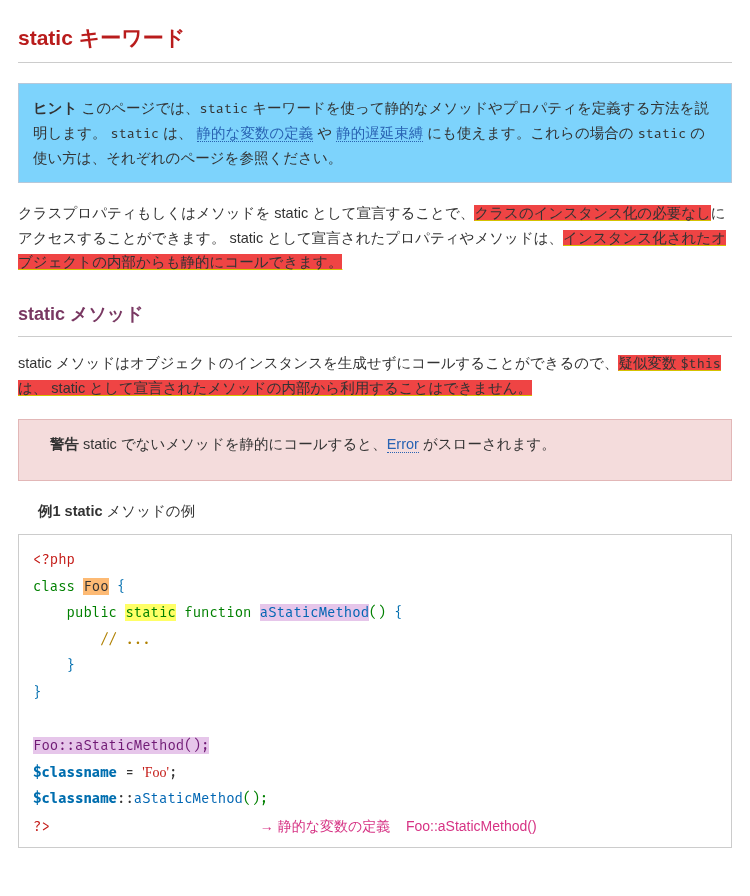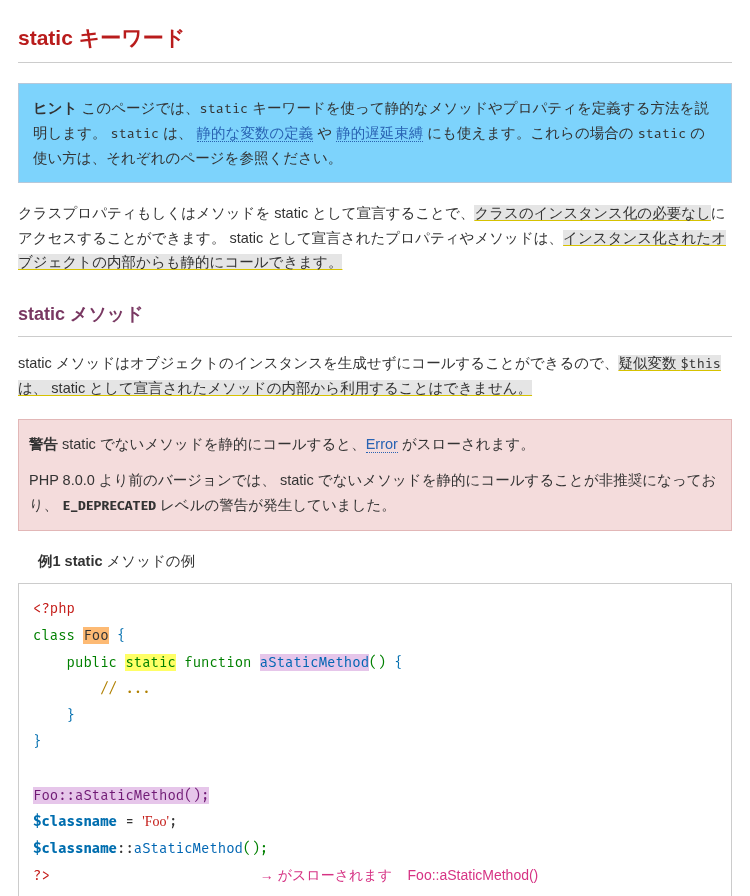--- a/index.html
+++ b/index.html
@@ -35,29 +35,29 @@
     padding: 12px 14px;
     margin-bottom: 18px;
     color: #333;
   }
   .tip .lead {
     font-weight: 700;
   }
   .warn {
     background: #f4dcdc;
     border: 1px solid #e2b7b7;
-    padding: 12px 10px;
+    padding: 12px 31px;
     margin: 18px 0;
     color: #333;
   }
   .warn .lead {
     font-weight: 700;
   }
   ins.hl {
-    background: #e5e5e5;
+    background: #ef4444;
     text-decoration: underline;
     text-decoration-color: #d6c200;
     text-underline-offset: 2px;
   }
   a.doclink {
     color: #2963b3;
     text-decoration: none;
     border-bottom: 1px dotted #2963b3;
   }
   code.inline, span.mono {
@@ -115,32 +115,29 @@
 <h3 class="sect">static メソッド</h3>
 
 <p>
   <span>static メソッドはオブジェクトのインスタンスを生成せずにコールすることができるので、</span><ins class="hl"><span>疑似変数 </span><code class="inline">$this</code><span> は、 static として宣言されたメソッドの内部から利用することはできません。</span></ins>
 </p>
 
 <div class="warn">
   <p style="margin:0 0 12px 0;">
     <span class="lead">警告</span><span> static でないメソッドを静的にコールすると、</span><a href="#" class="doclink">Error</a><span> がスローされます。</span>
   </p>
-  <p style="margin:0;">
-    <span>PHP 8.0.0 より前のバージョンでは、 static でないメソッドを静的にコールすることが非推奨になっており、 </span><span class="constant">E_DEPRECATED</span><span> レベルの警告が発生していました。</span>
-  </p>
 </div>
 
 <p class="example-title">
   <b>例1 static</b><span> メソッドの例</span>
 </p>
 
 <pre class="code"><span class="tok-tag">&lt;?php</span>
 <span class="tok-kw">class</span> <span class="tok-cls">Foo</span> <span class="tok-brace">{</span>
     <span class="tok-kw">public</span> <span class="tok-kw tok-hl">static</span> <span class="tok-kw">function</span> <span class="tok-fn">aStaticMethod</span><span class="tok-paren">()</span> <span class="tok-brace">{</span>
         <span class="tok-com">// ...</span>
     <span class="tok-brace">}</span>
 <span class="tok-brace">}</span>
 
 <span class="tok-call">Foo::aStaticMethod();</span>
 <span class="tok-var">$classname</span><span> = </span><span class="tok-str">'Foo'</span><span>;</span>
 <span class="tok-var">$classname</span><span>::</span><span class="tok-fn" style="background:none;">aStaticMethod</span><span class="tok-paren">();</span>
-<span class="tok-tag">?&gt;</span>                         <span class="annot">→ がスローされます    Foo::aStaticMethod()</span></pre>
+<span class="tok-tag">?&gt;</span>                         <span class="annot">→ 静的な変数の定義    Foo::aStaticMethod()</span></pre>
 
 </body></html>

